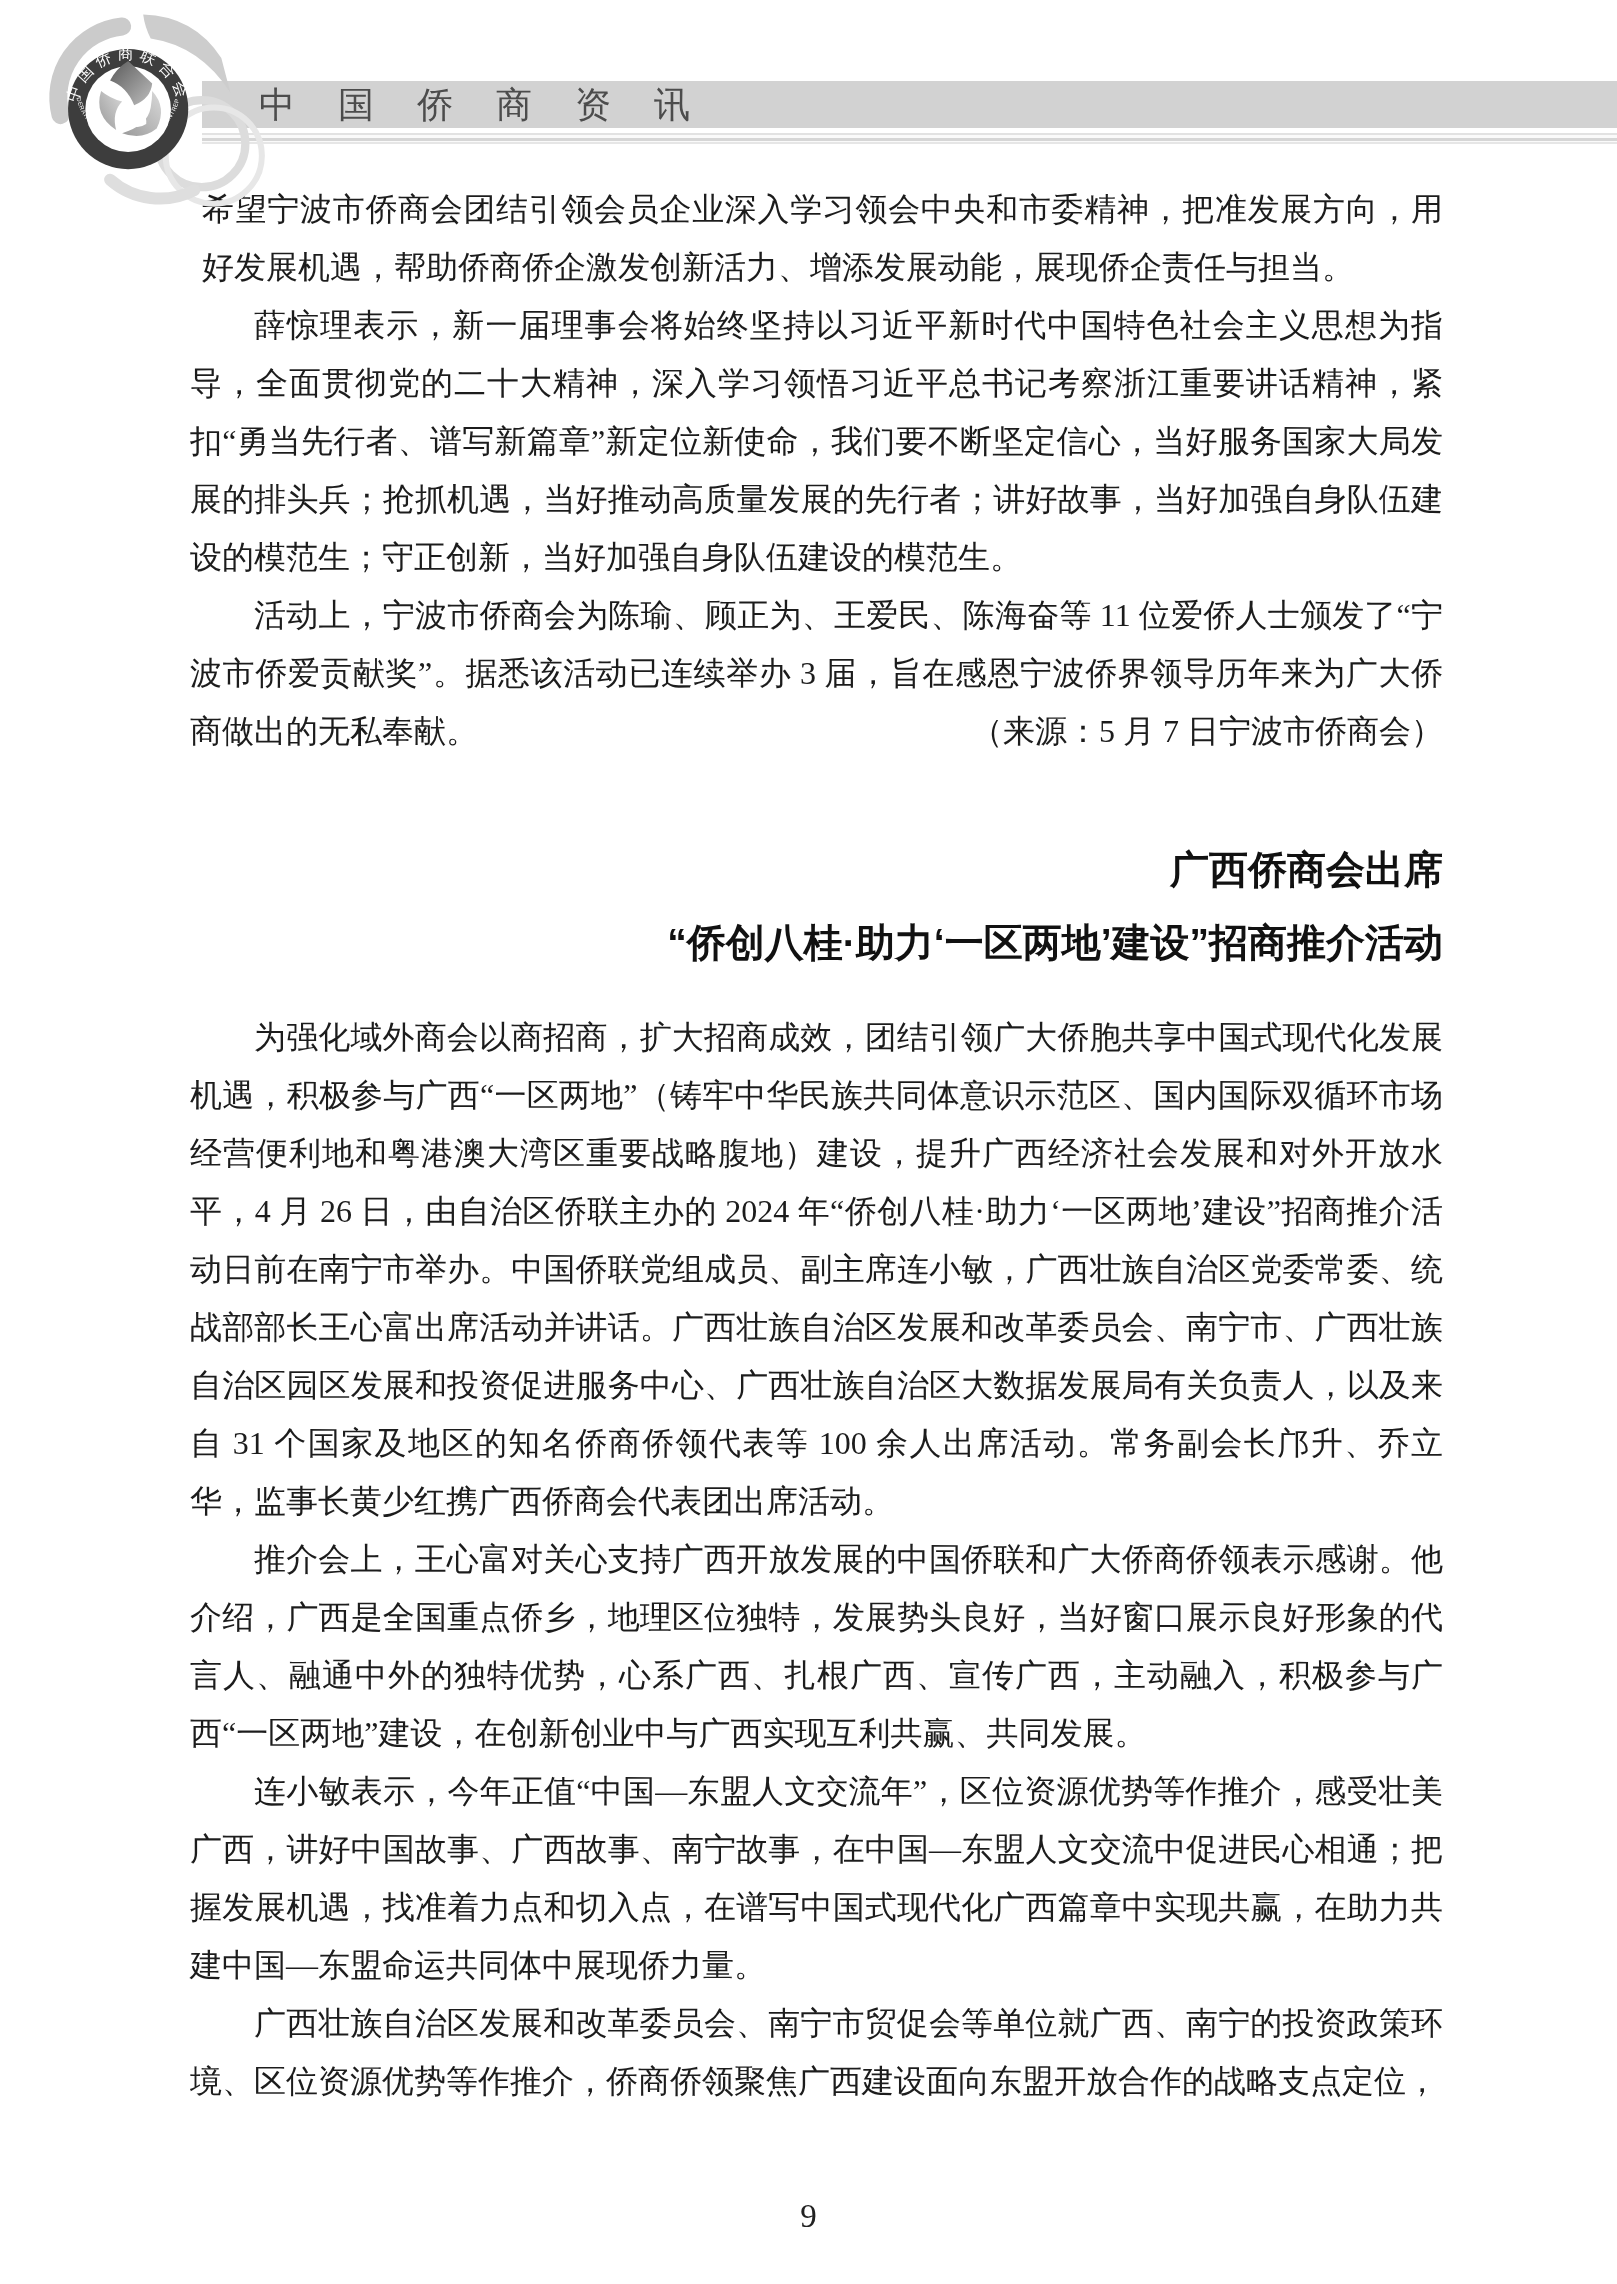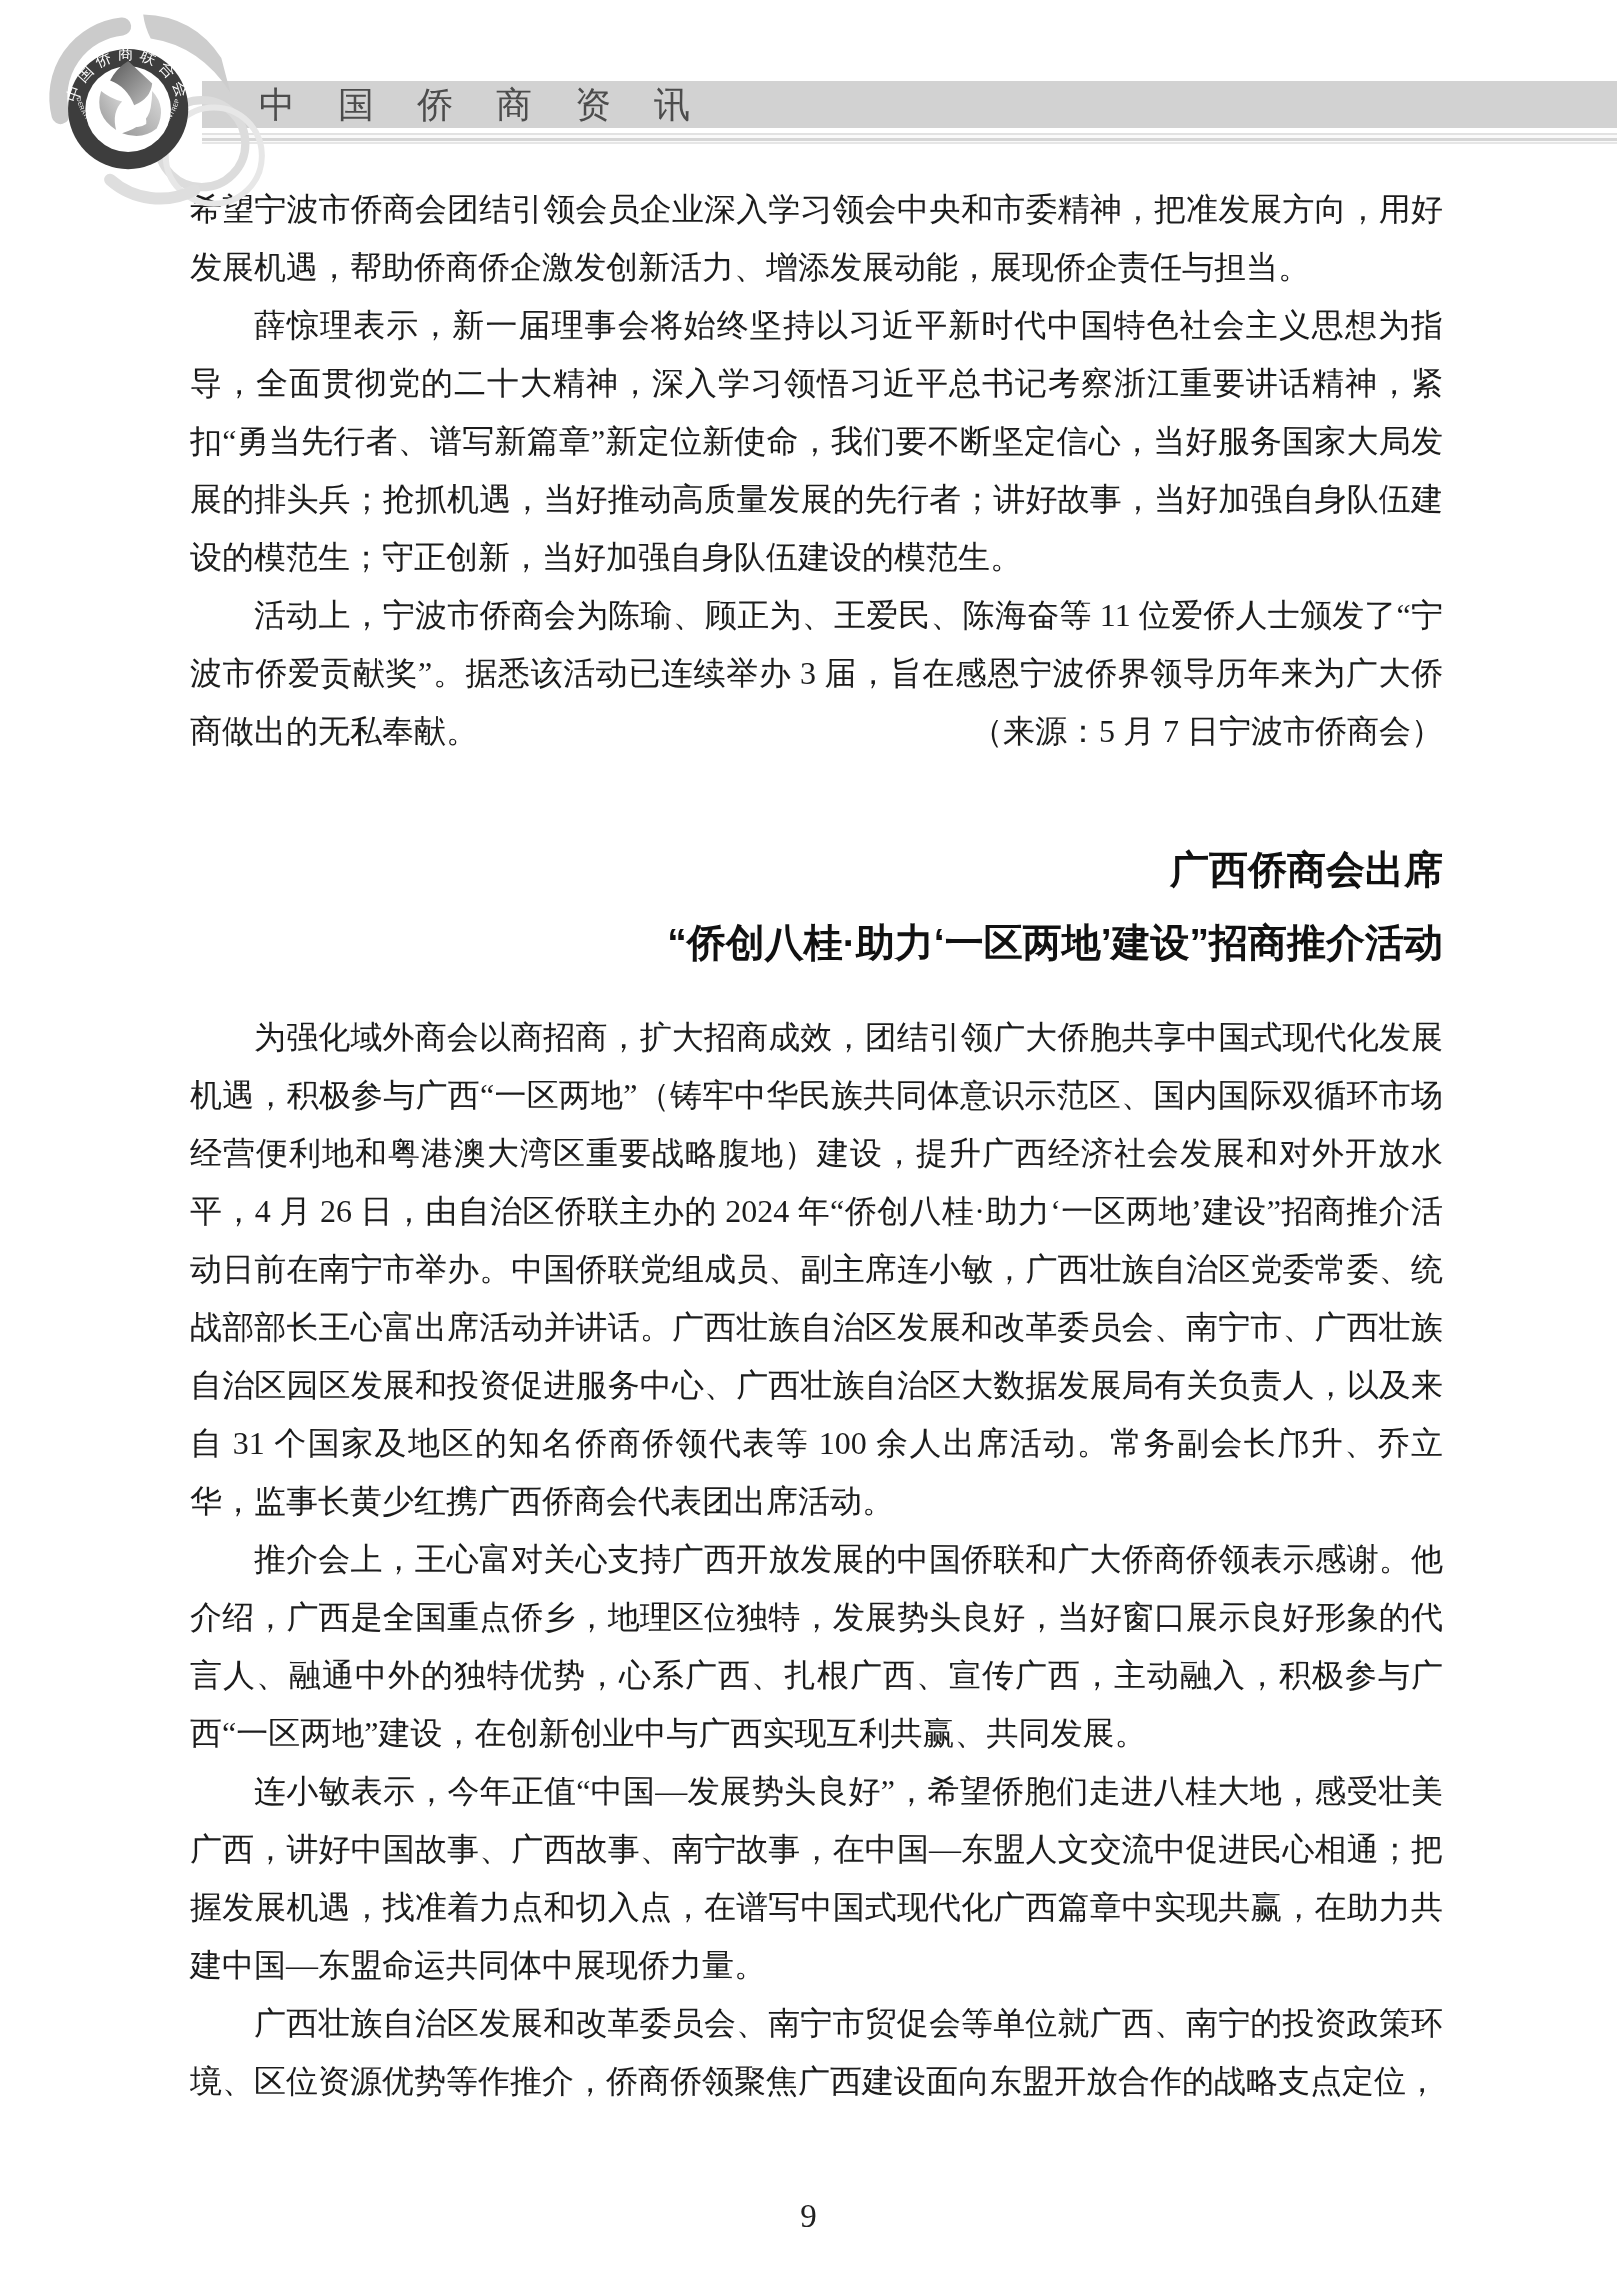--- a/index.html
+++ b/index.html
@@ -52,21 +52,21 @@
   }
   .content p {
     margin: 0;
     font-size: 32px;
     line-height: 58px;
     color: #1c1c1c;
     text-align: justify;
     text-justify: inter-ideograph;
     text-indent: 2em;
   }
-  .content p.no-indent { text-indent: 0; }
+  .content p.no-indent { text-indent: 0; margin-left: 12px; }
   .source { float: right; text-indent: 0; }
   .section-title {
     margin: 73px 0 29px 0;
     font-size: 39px;
     line-height: 73px;
     text-align: right;
     font-weight: bold;
     color: #111111;
     font-family: "Liberation Sans", sans-serif;
   }
@@ -143,21 +143,21 @@
 
     <h2 class="section-title">
       <div>广西侨商会出席</div>
       <div>“侨创八桂·助力‘一区两地’建设”招商推介活动</div>
     </h2>
 
     <p>为强化域外商会以商招商，扩大招商成效，团结引领广大侨胞共享中国式现代化发展机遇，积极参与广西“一区两地”（铸牢中华民族共同体意识示范区、国内国际双循环市场经营便利地和粤港澳大湾区重要战略腹地）建设，提升广西经济社会发展和对外开放水平，4 月 26 日，由自治区侨联主办的 2024 年“侨创八桂·助力‘一区两地’建设”招商推介活动日前在南宁市举办。中国侨联党组成员、副主席连小敏，广西壮族自治区党委常委、统战部部长王心富出席活动并讲话。广西壮族自治区发展和改革委员会、南宁市、广西壮族自治区园区发展和投资促进服务中心、广西壮族自治区大数据发展局有关负责人，以及来自 31 个国家及地区的知名侨商侨领代表等 100 余人出席活动。常务副会长邝升、乔立华，监事长黄少红携广西侨商会代表团出席活动。</p>
 
     <p>推介会上，王心富对关心支持广西开放发展的中国侨联和广大侨商侨领表示感谢。他介绍，广西是全国重点侨乡，地理区位独特，发展势头良好，当好窗口展示良好形象的代言人、融通中外的独特优势，心系广西、扎根广西、宣传广西，主动融入，积极参与广西“一区两地”建设，在创新创业中与广西实现互利共赢、共同发展。</p>
 
-    <p>连小敏表示，今年正值“中国—发展势头良好”，希望侨胞们走进八桂大地，感受壮美广西，讲好中国故事、广西故事、南宁故事，在中国—东盟人文交流中促进民心相通；把握发展机遇，找准着力点和切入点，在谱写中国式现代化广西篇章中实现共赢，在助力共建中国—东盟命运共同体中展现侨力量。</p>
+    <p>连小敏表示，今年正值“中国—东盟人文交流年”，区位资源优势等作推介，感受壮美广西，讲好中国故事、广西故事、南宁故事，在中国—东盟人文交流中促进民心相通；把握发展机遇，找准着力点和切入点，在谱写中国式现代化广西篇章中实现共赢，在助力共建中国—东盟命运共同体中展现侨力量。</p>
 
     <p>广西壮族自治区发展和改革委员会、南宁市贸促会等单位就广西、南宁的投资政策环境、区位资源优势等作推介，侨商侨领聚焦广西建设面向东盟开放合作的战略支点定位，</p>
   </div>
 
   <div class="page-num">9</div>
 
 </div>
 
 
 </body></html>

